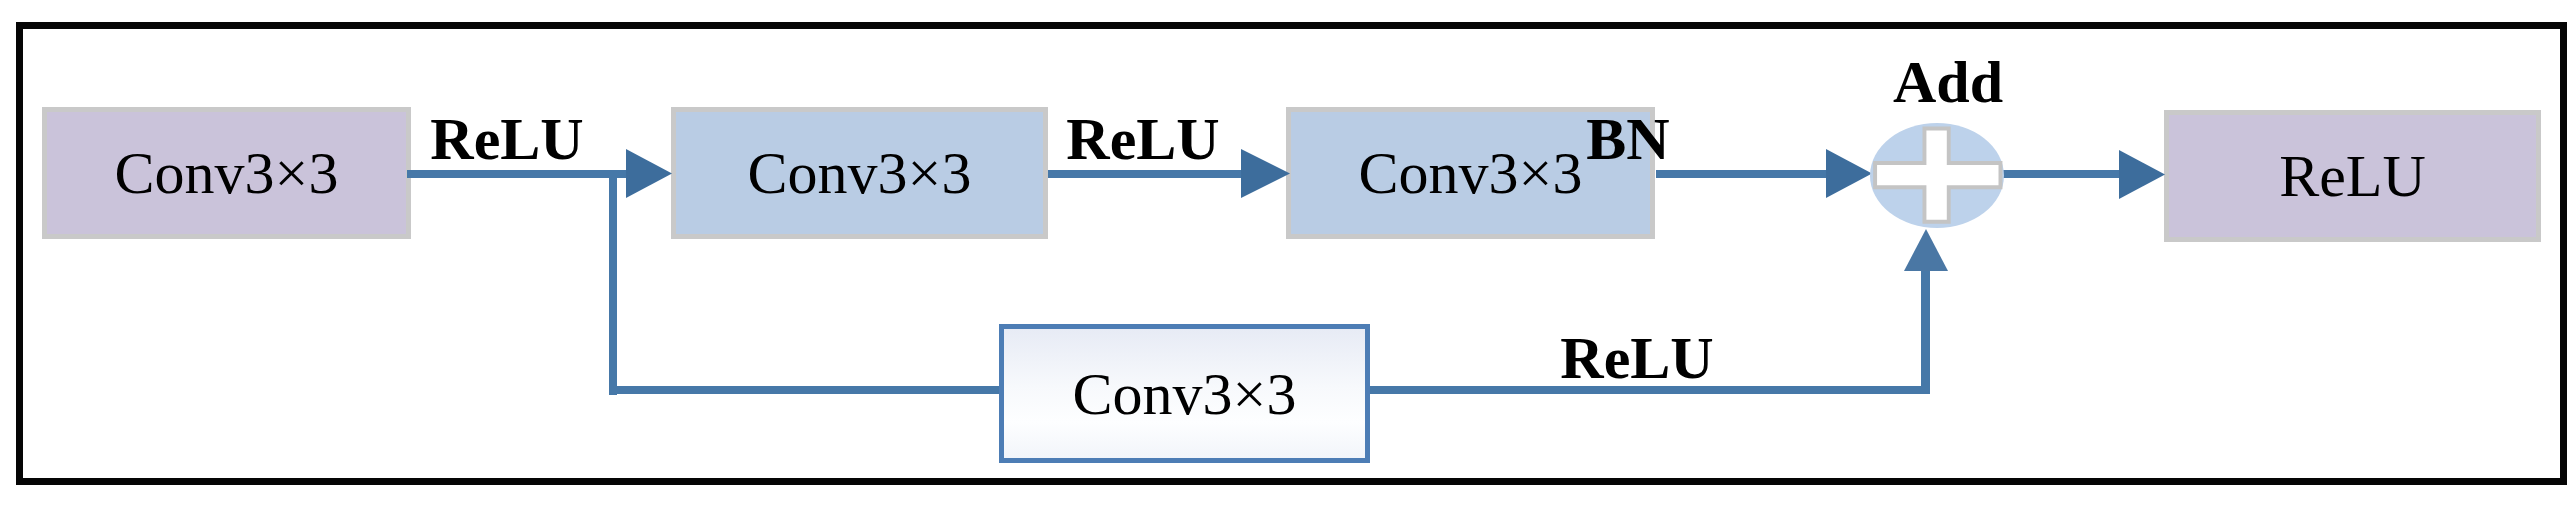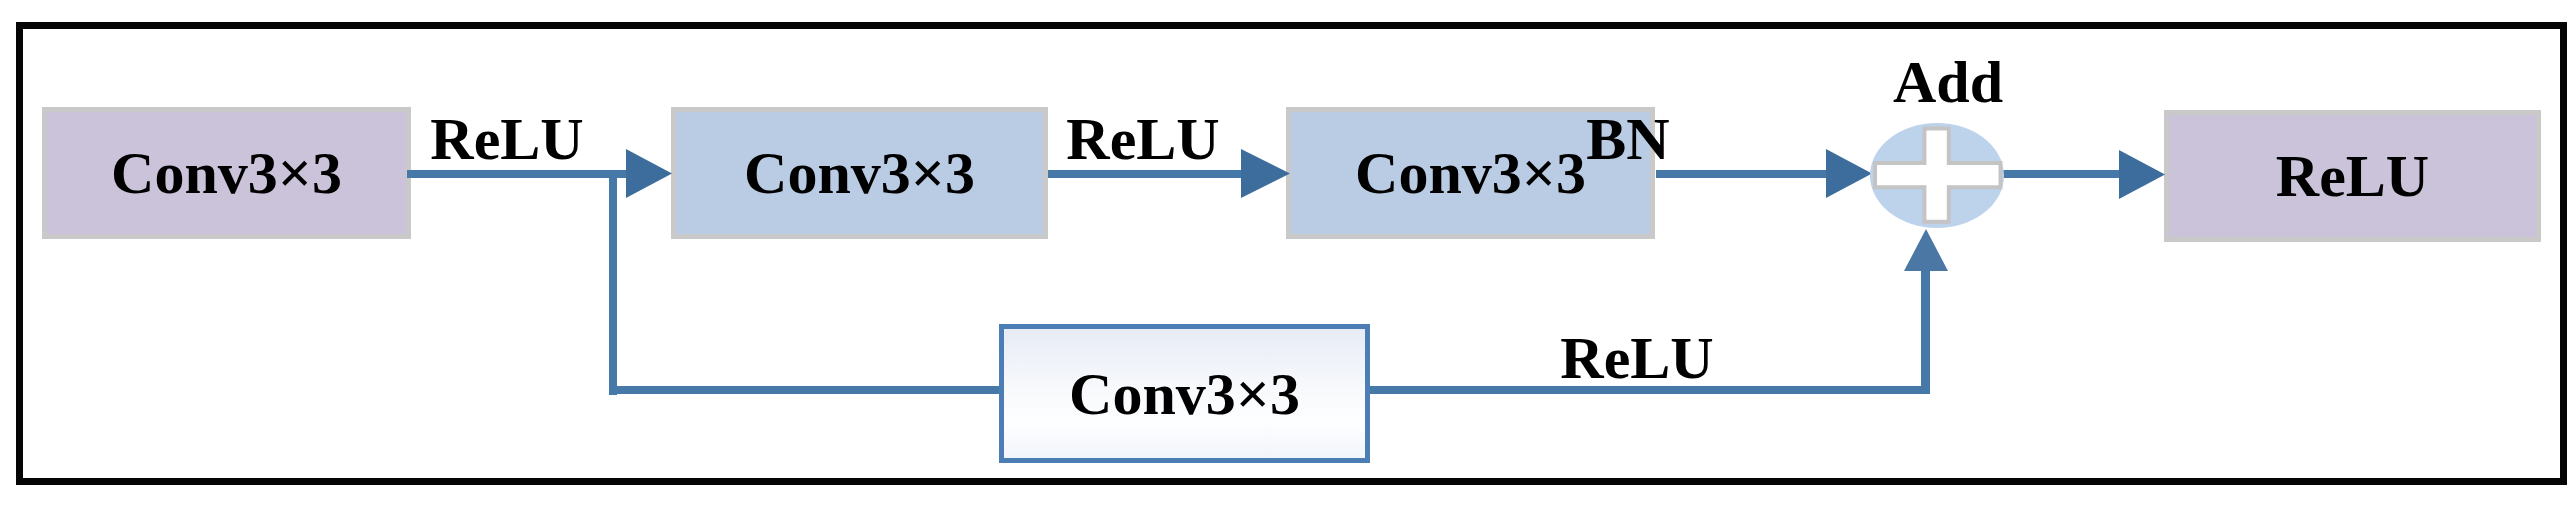--- a/index.html
+++ b/index.html
@@ -17,21 +17,21 @@
     width: 2551px; height: 463px;
     border: 7px solid #050505;
     box-sizing: border-box;
   }
   .node {
     position: absolute;
     box-sizing: border-box;
     display: flex;
     align-items: center;
     justify-content: center;
-    font-weight: bold;
+    font-weight: normal;
     font-size: 60px;
     color: #000000;
     line-height: 1;
     white-space: nowrap;
     text-align: center;
   }
   .node-lavender {
     background: #CAC3DA;
     border: 5.5px solid #C9C9C9;
   }

